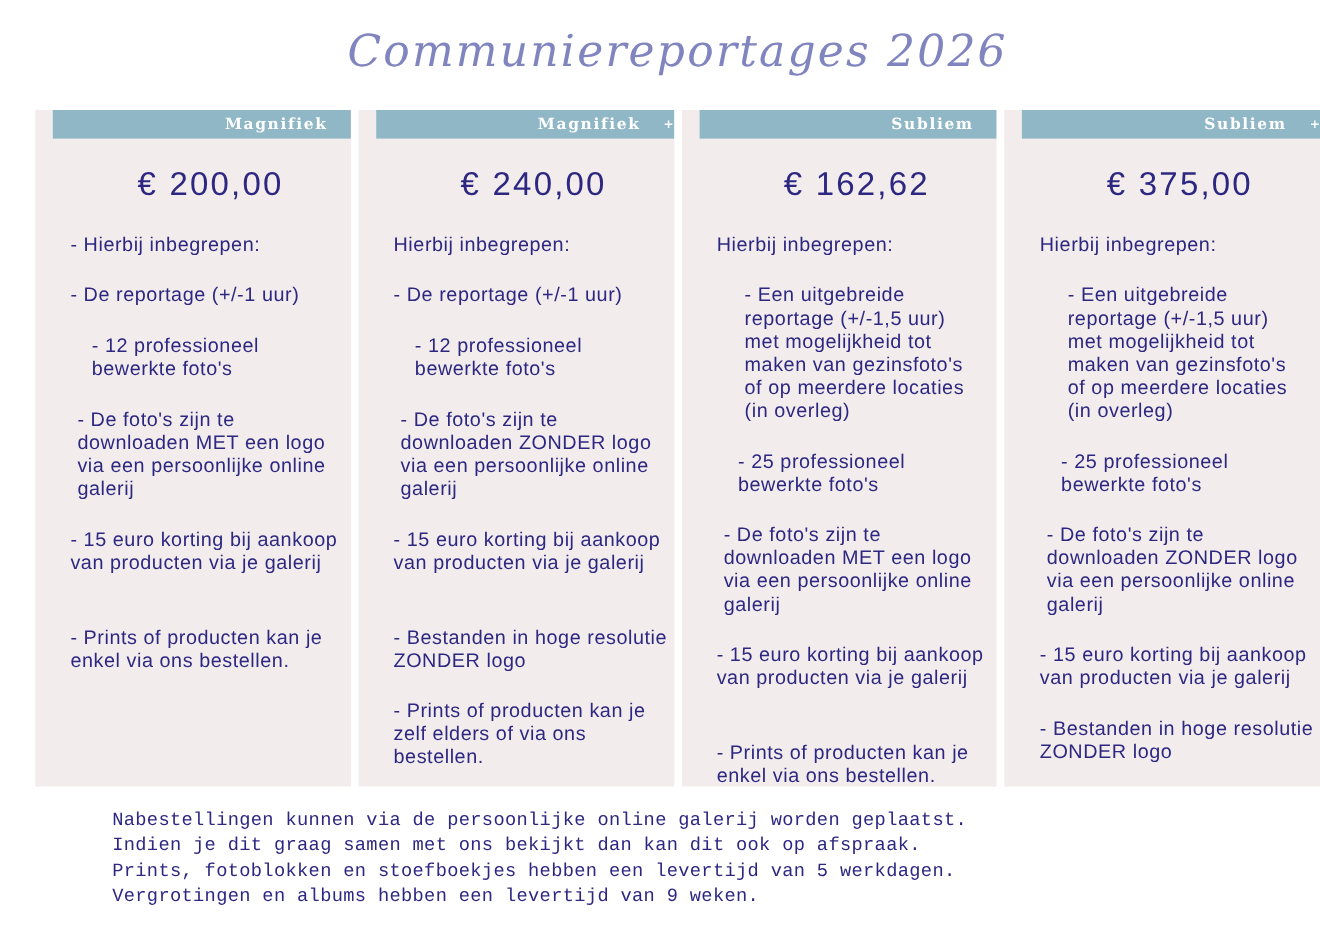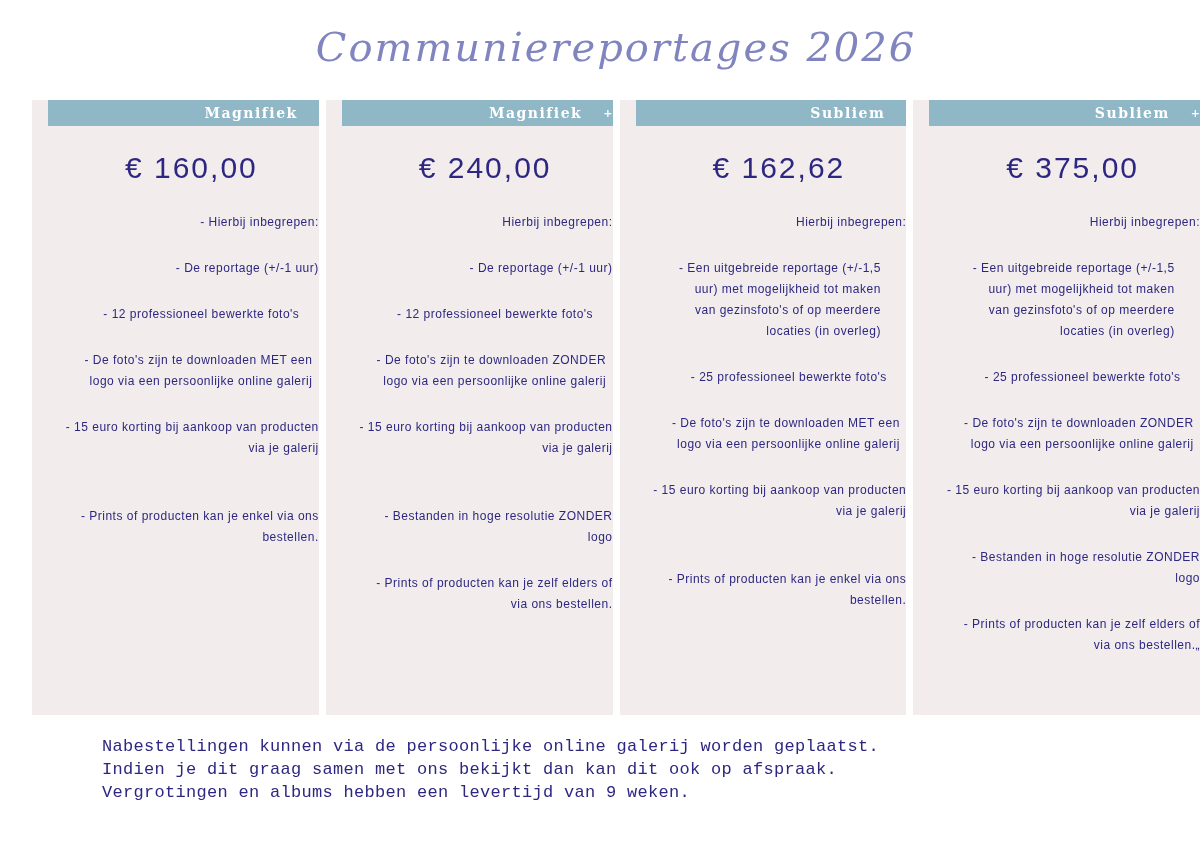--- a/index.html
+++ b/index.html
@@ -58,22 +58,22 @@
     margin-top: 27px;
     text-align: center;
     font-size: 30px;
     line-height: 30px;
     letter-spacing: 2px;
     color: var(--text, #2d2781);
   }
   .item {
     margin: 25px auto 0;
     max-width: 272px;
-    text-align: right;
-    font-size: 12px;
+    text-align: left;
+    font-size: 18px;
     line-height: 21px;
     letter-spacing: 0.5px;
     color: var(--text, #2d2781);
   }
   .item.first { margin-top: 29px; }
   .item.gap-lg { margin-top: 47px; }
   .item.w-md { max-width: 258px; }
   .item.w-sm { max-width: 232px; }
   .item.w-xs { max-width: 220px; }
 
@@ -97,21 +97,21 @@
 <div class="page">
 
   <h1 class="title">Communiereportages 2026</h1>
 
   <div class="grid">
 
     <section class="col">
       <header class="col-header">
         <span>Magnifiek</span><span class="plus"></span>
       </header>
-      <div class="price">€ 160,00</div>
+      <div class="price">€ 200,00</div>
       <p class="item first">- Hierbij inbegrepen:</p>
       <p class="item">- De reportage (+/-1 uur)</p>
       <p class="item w-sm">- 12 professioneel bewerkte foto's</p>
       <p class="item w-md">- De foto's zijn te downloaden MET een logo via een persoonlijke online galerij</p>
       <p class="item">- 15 euro korting bij aankoop van producten via je galerij</p>
       <p class="item gap-lg">- Prints of producten kan je enkel via ons bestellen.</p>
     </section>
 
     <section class="col">
       <header class="col-header">
@@ -151,16 +151,17 @@
       <p class="item w-md">- De foto's zijn te downloaden ZONDER logo via een persoonlijke online galerij</p>
       <p class="item">- 15 euro korting bij aankoop van producten via je galerij</p>
       <p class="item">- Bestanden in hoge resolutie ZONDER logo</p>
       <p class="item">- Prints of producten kan je zelf elders of  via ons bestellen.„</p>
     </section>
 
   </div>
 
   <footer class="notes">
     <p>Nabestellingen kunnen via de persoonlijke online galerij worden geplaatst. Indien je dit graag samen met ons bekijkt dan kan dit ook op afspraak.</p>
+    <p>Prints, fotoblokken en stoefboekjes hebben een levertijd van 5 werkdagen.</p>
     <p>Vergrotingen en albums hebben een levertijd van 9 weken.</p>
   </footer>
 
 </div>
 
 </body></html>

